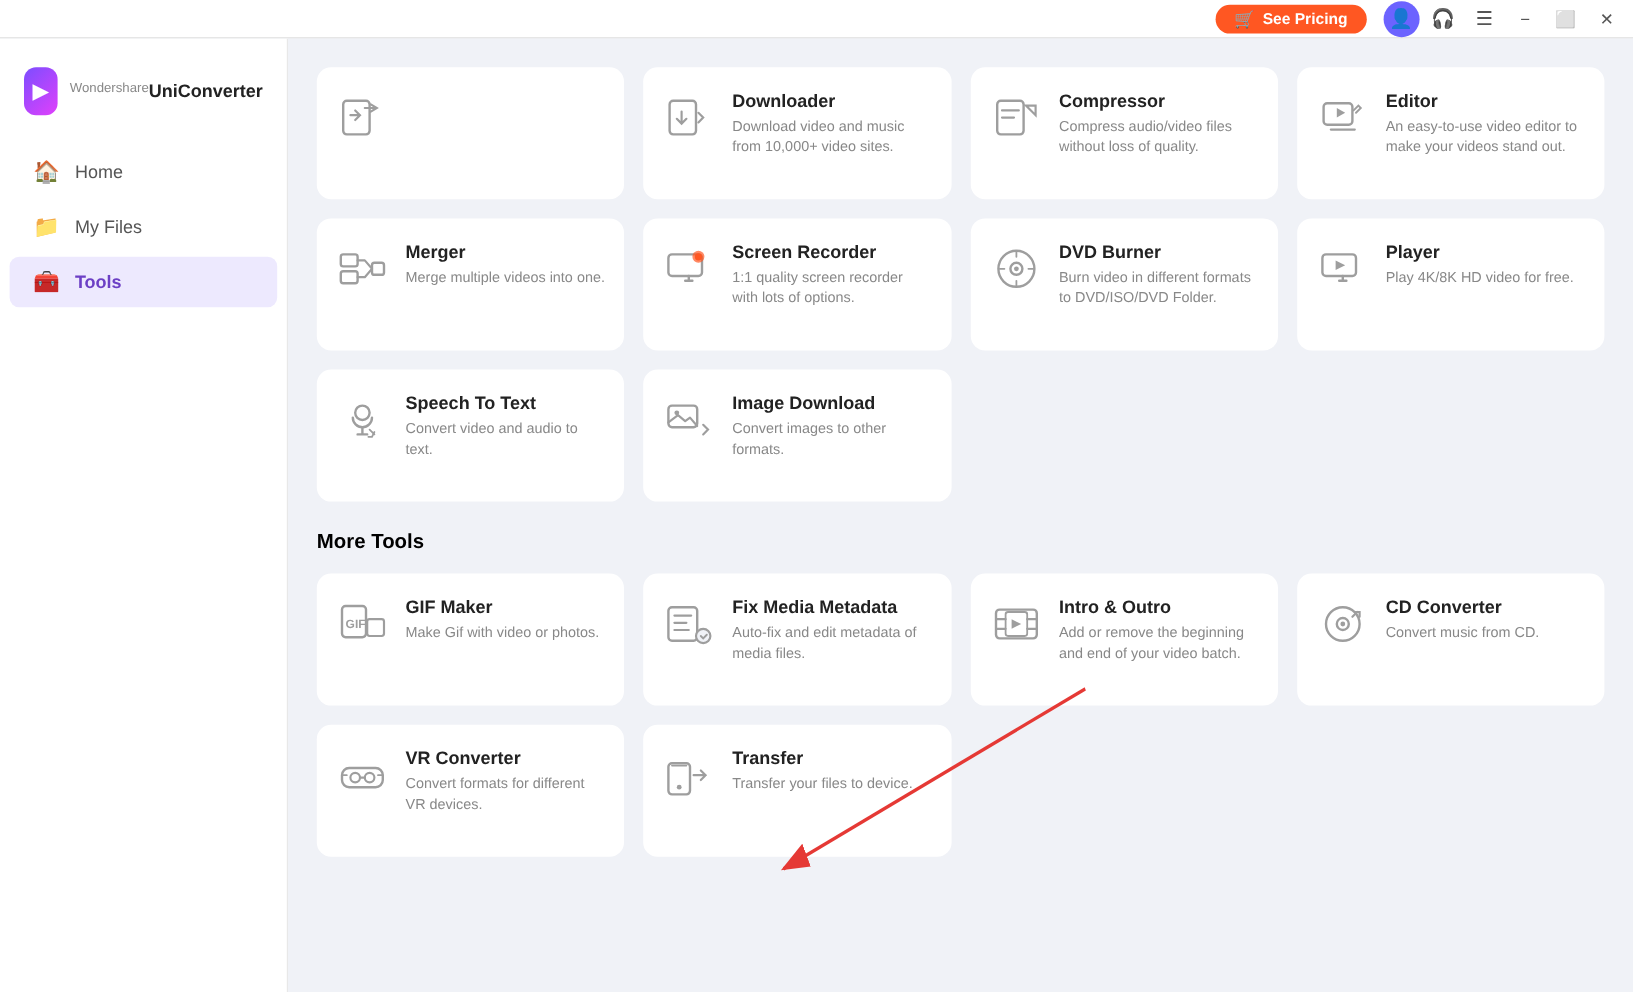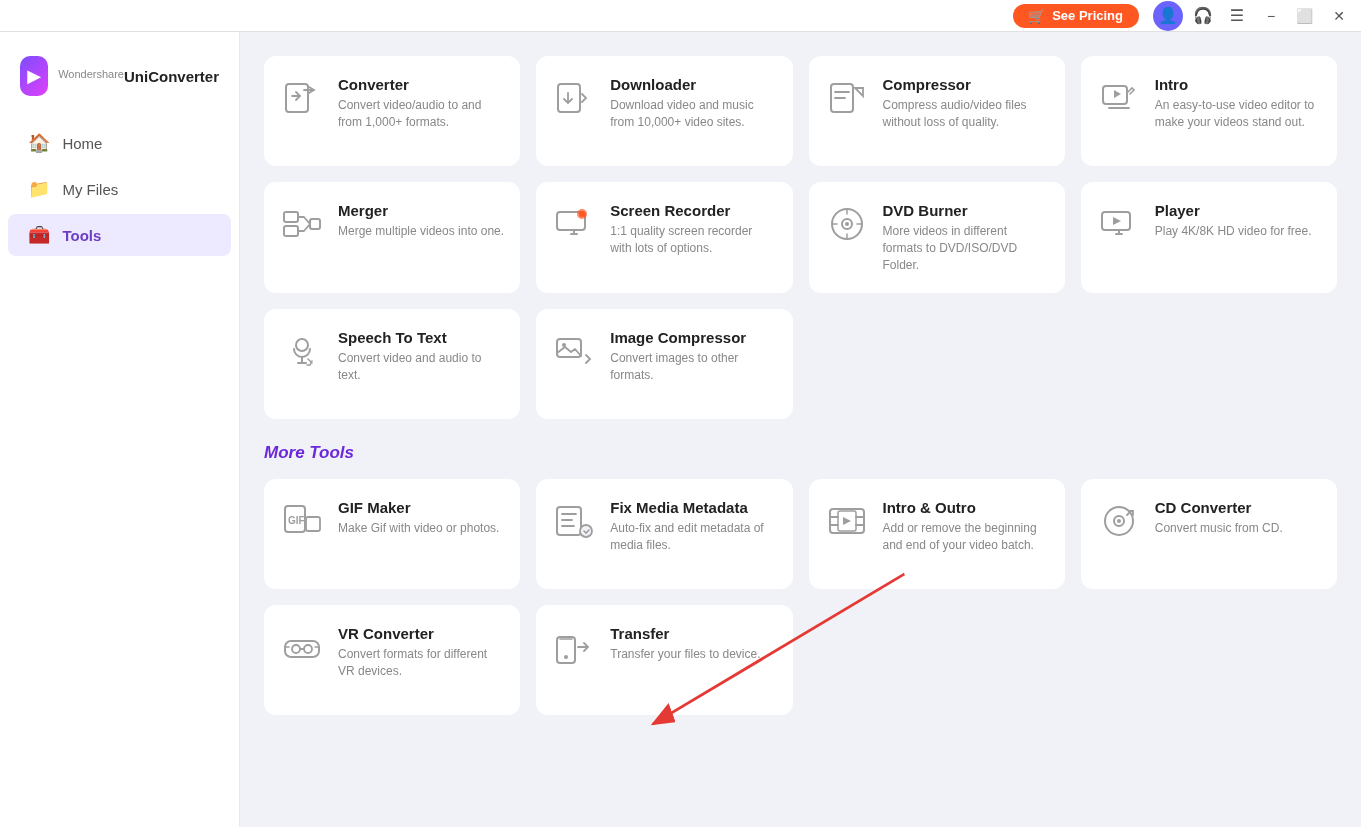--- a/index.html
+++ b/index.html
@@ -127,23 +127,22 @@
       flex-shrink: 0;
       display: flex; align-items: center; justify-content: center;
     }
     .tool-icon-wrap svg { width: 40px; height: 40px; }
     .tool-info {}
     .tool-name { font-size: 15px; font-weight: 600; color: #222; margin-bottom: 4px; }
     .tool-desc { font-size: 12px; color: #888; line-height: 1.4; }
 
     
     .section-title {
-      font-size: 17px; font-weight: 600; color: #6d28d9;
+      font-size: 17px; font-weight: 600; color: #000000;
       margin: 8px 0 16px 0;
-      font-style: italic;
     }
     .more-tools-grid {
       display: grid;
       grid-template-columns: repeat(4, 1fr);
       gap: 16px;
     }
 
     
     .annotation-layer {
       position: absolute;
@@ -217,24 +216,20 @@
       <div class="tools-grid">
 
         <div class="tool-card">
           <div class="tool-icon-wrap">
             <svg viewBox="0 0 40 40" fill="none" xmlns="http://www.w3.org/2000/svg">
               <rect x="4" y="6" width="22" height="28" rx="3" stroke="#9e9e9e" stroke-width="2"></rect>
               <path d="M10 18h8M14 14l4 4-4 4" stroke="#9e9e9e" stroke-width="1.8" stroke-linecap="round"></path>
               <path d="M22 12h10M27 9l5 3-5 3" stroke="#9e9e9e" stroke-width="1.8" stroke-linecap="round"></path>
             </svg>
           </div>
-          <div class="tool-info">
-            <div class="tool-name">Converter</div>
-            <div class="tool-desc">Convert video/audio to and from 1,000+ formats.</div>
-          </div>
         </div>
 
         <div class="tool-card">
           <div class="tool-icon-wrap">
             <svg viewBox="0 0 40 40" fill="none" xmlns="http://www.w3.org/2000/svg">
               <rect x="4" y="6" width="22" height="28" rx="3" stroke="#9e9e9e" stroke-width="2"></rect>
               <path d="M14 15v10M10 21l4 4 4-4" stroke="#9e9e9e" stroke-width="1.8" stroke-linecap="round"></path>
               <path d="M28 16l4 4-4 4" stroke="#9e9e9e" stroke-width="1.8" stroke-linecap="round"></path>
             </svg>
           </div>
@@ -261,21 +256,21 @@
         <div class="tool-card">
           <div class="tool-icon-wrap">
             <svg viewBox="0 0 40 40" fill="none" xmlns="http://www.w3.org/2000/svg">
               <rect x="4" y="8" width="24" height="18" rx="3" stroke="#9e9e9e" stroke-width="2"></rect>
               <polygon points="15,12 15,20 22,16" fill="#9e9e9e"></polygon>
               <path d="M29 14l4-4 2 2-4 4" stroke="#9e9e9e" stroke-width="1.6" stroke-linecap="round"></path>
               <path d="M10 30h20" stroke="#9e9e9e" stroke-width="1.8" stroke-linecap="round"></path>
             </svg>
           </div>
           <div class="tool-info">
-            <div class="tool-name">Intro</div>
+            <div class="tool-name">Editor</div>
             <div class="tool-desc">An easy-to-use video editor to make your videos stand out.</div>
           </div>
         </div>
 
         <div class="tool-card">
           <div class="tool-icon-wrap">
             <svg viewBox="0 0 40 40" fill="none" xmlns="http://www.w3.org/2000/svg">
               <rect x="2" y="8" width="14" height="10" rx="2" stroke="#9e9e9e" stroke-width="2"></rect>
               <rect x="2" y="22" width="14" height="10" rx="2" stroke="#9e9e9e" stroke-width="2"></rect>
               <path d="M16 13h6l6 7-6 7h-6" stroke="#9e9e9e" stroke-width="1.8" stroke-linecap="round" stroke-linejoin="round"></path>
@@ -307,21 +302,21 @@
           <div class="tool-icon-wrap">
             <svg viewBox="0 0 40 40" fill="none" xmlns="http://www.w3.org/2000/svg">
               <circle cx="20" cy="20" r="15" stroke="#9e9e9e" stroke-width="2"></circle>
               <circle cx="20" cy="20" r="5" stroke="#9e9e9e" stroke-width="2"></circle>
               <circle cx="20" cy="20" r="2" fill="#9e9e9e"></circle>
               <path d="M20 6v4M20 30v4M6 20h4M30 20h4" stroke="#9e9e9e" stroke-width="1.5" stroke-linecap="round"></path>
             </svg>
           </div>
           <div class="tool-info">
             <div class="tool-name">DVD Burner</div>
-            <div class="tool-desc">More videos in different formats to DVD/ISO/DVD Folder.</div>
+            <div class="tool-desc">Burn video in different formats to DVD/ISO/DVD Folder.</div>
           </div>
         </div>
 
         <div class="tool-card">
           <div class="tool-icon-wrap">
             <svg viewBox="0 0 40 40" fill="none" xmlns="http://www.w3.org/2000/svg">
               <rect x="3" y="8" width="28" height="18" rx="3" stroke="#9e9e9e" stroke-width="2"></rect>
               <polygon points="14,13 14,21 22,17" fill="#9e9e9e"></polygon>
               <path d="M17 30h6M20 26v4" stroke="#9e9e9e" stroke-width="2" stroke-linecap="round"></path>
             </svg>
@@ -354,21 +349,21 @@
         <div class="tool-card">
           <div class="tool-icon-wrap">
             <svg viewBox="0 0 40 40" fill="none" xmlns="http://www.w3.org/2000/svg">
               <rect x="3" y="8" width="24" height="18" rx="3" stroke="#9e9e9e" stroke-width="2"></rect>
               <path d="M3 22l8-6 6 5 4-3 6 7" stroke="#9e9e9e" stroke-width="1.8" stroke-linecap="round" stroke-linejoin="round"></path>
               <circle cx="10" cy="14" r="2" fill="#9e9e9e"></circle>
               <path d="M32 24l4 4-4 4" stroke="#9e9e9e" stroke-width="1.8" stroke-linecap="round"></path>
             </svg>
           </div>
           <div class="tool-info">
-            <div class="tool-name">Image Compressor</div>
+            <div class="tool-name">Image Download</div>
             <div class="tool-desc">Convert images to other formats.</div>
           </div>
         </div>
 
         <div></div>
 
         <div></div>
       </div>
 
       <div class="section-title">More Tools</div>

